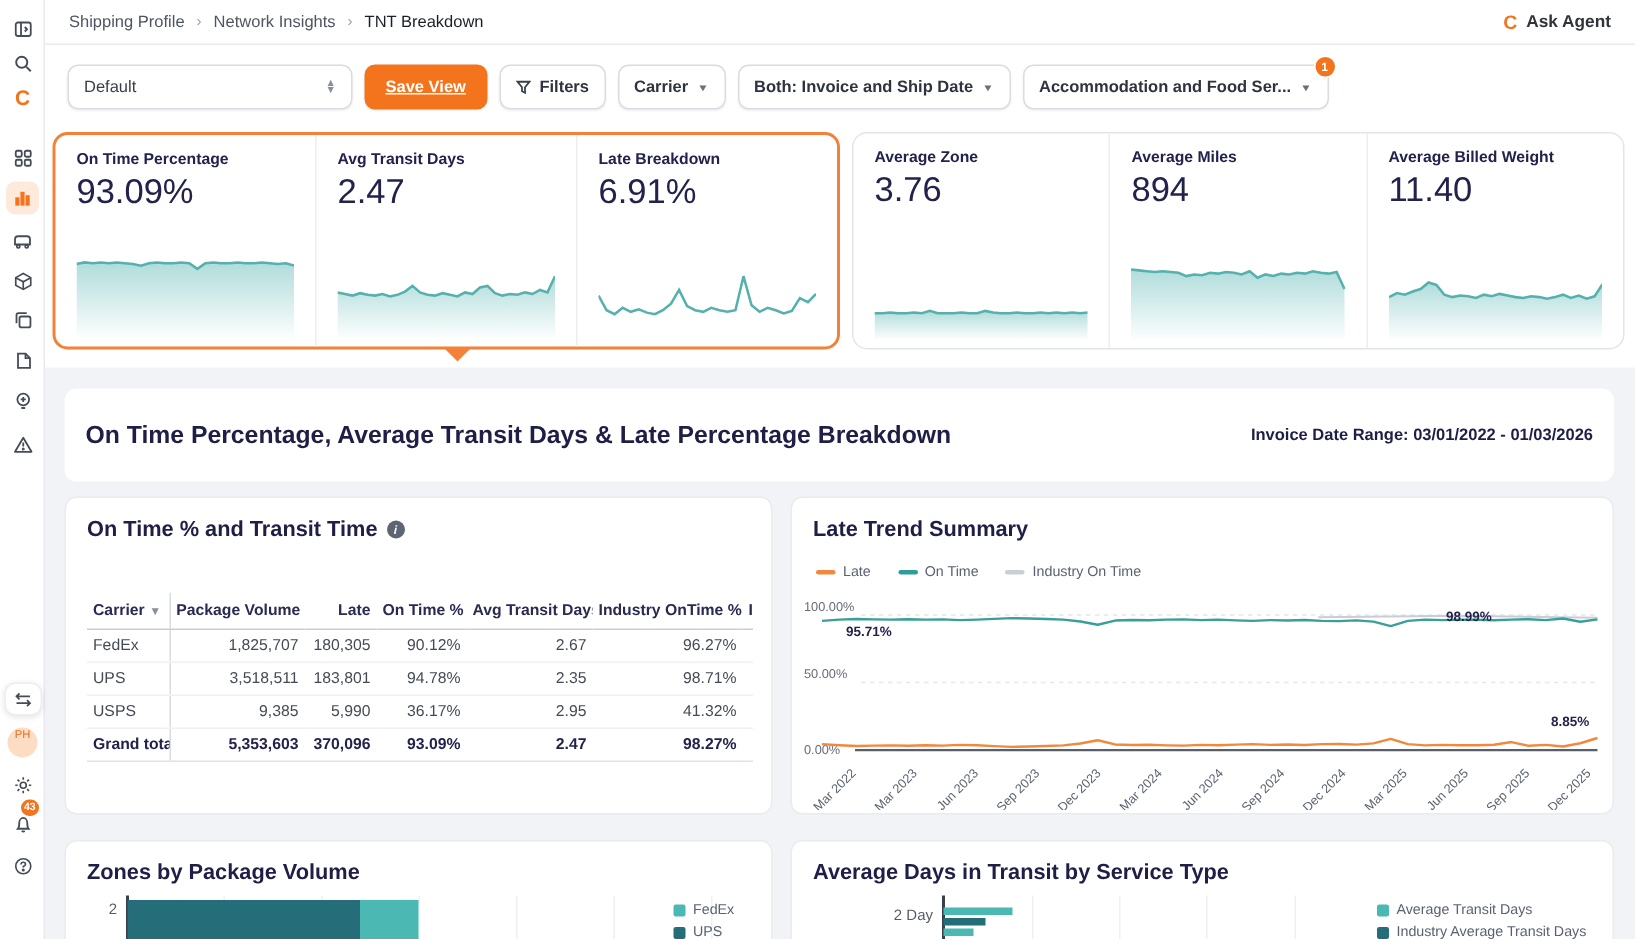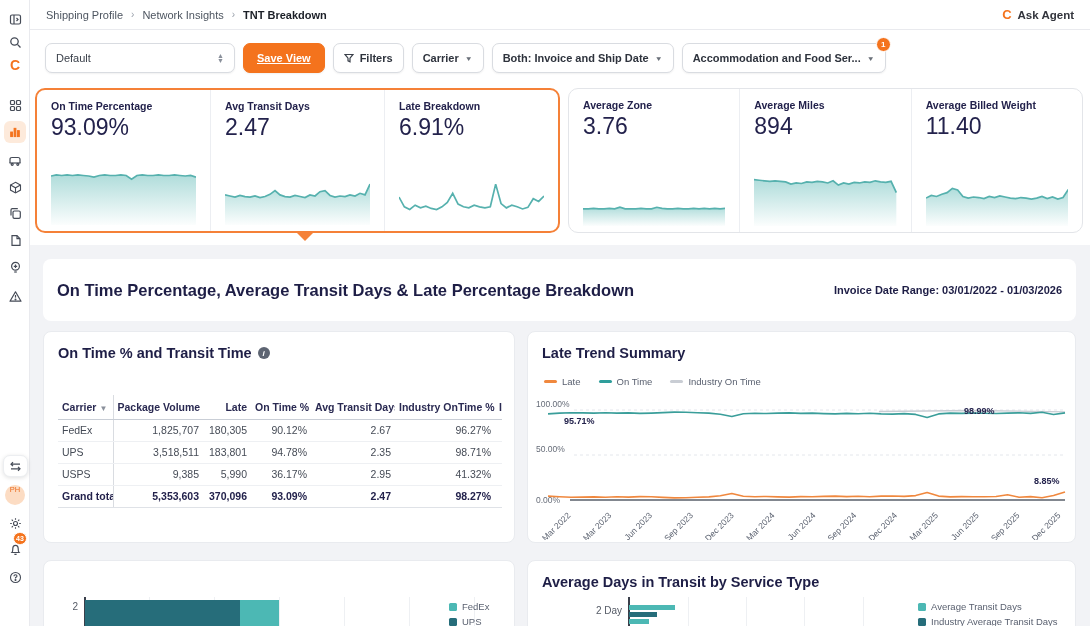--- a/index.html
+++ b/index.html
@@ -23,21 +23,21 @@
   .bell-badge { position:absolute; left:13px; top:-6px; min-width:13px; height:13px; padding:0 2px;
     background:#f4731d; border:1px solid #fff; border-radius:8px; color:#fff; font-size:7px;
     font-weight:bold; display:flex; align-items:center; justify-content:center; }
 
   
   .top-header { position:absolute; left:30px; top:0; width:1060px; height:30px; background:#fff;
     border-bottom:1px solid #e9eaee; display:flex; align-items:center; justify-content:space-between;
     padding:0 16px; z-index:20; }
   .crumbs { display:flex; align-items:center; gap:8px; font-size:11px; color:#4d5560; }
   .crumb-sep { color:#9aa1ab; font-size:10px; }
-  .crumb-last { font-weight:bold; color:#1b1f27; }
+  .crumb-last { font-weight:normal; color:#1b1f27; }
   .ask-agent { display:flex; align-items:center; gap:6px; cursor:pointer; }
   .ask-agent .logo-c { font-size:13px; }
   .ask-agent-label { font-size:11.5px; font-weight:bold; color:#32343c; }
 
   
   .filter-bar { position:absolute; left:45px; top:43px; height:30px; display:flex; gap:8px; z-index:10; }
   .chip { height:30px; background:#fff; border:1px solid #d9dce1; border-radius:7px;
     display:flex; align-items:center; gap:6px; padding:0 10px; font-size:11px; color:#3a404a;
     box-shadow:0 1px 2px rgba(0,0,0,.06); white-space:nowrap; }
   .chip b { font-weight:bold; color:#2e333d; }
@@ -468,20 +468,23 @@
       <text x="322.8333333333333" y="126" font-size="8.5" fill="#5b6270" text-anchor="end" transform="rotate(-45 322.8333333333333 126)">Sep 2024</text>
       <text x="363.6666666666667" y="126" font-size="8.5" fill="#5b6270" text-anchor="end" transform="rotate(-45 363.6666666666667 126)">Dec 2024</text>
       <text x="404.5" y="126" font-size="8.5" fill="#5b6270" text-anchor="end" transform="rotate(-45 404.5 126)">Mar 2025</text>
       <text x="445.3333333333333" y="126" font-size="8.5" fill="#5b6270" text-anchor="end" transform="rotate(-45 445.3333333333333 126)">Jun 2025</text>
       <text x="486.1666666666667" y="126" font-size="8.5" fill="#5b6270" text-anchor="end" transform="rotate(-45 486.1666666666667 126)">Sep 2025</text>
       <text x="527" y="126" font-size="8.5" fill="#5b6270" text-anchor="end" transform="rotate(-45 527 126)">Dec 2025</text>
     </svg>
 </section>
 
 <section class="panel" style="left:43px; top:560px; width:472px; height:90px;" id="zones-panel">
+  <div class="panel-title">
+    <span>Zones by Package Volume</span>
+  </div>
 <div class="gridline-v" style="left:105px; top:36px; height:54px;"></div>
     <div class="gridline-v" style="left:170px; top:36px; height:54px;"></div>
     <div class="gridline-v" style="left:235px; top:36px; height:54px;"></div>
     <div class="gridline-v" style="left:300px; top:36px; height:54px;"></div>
     <div class="gridline-v" style="left:365px; top:36px; height:54px;"></div>
     <div class="gridline-v" style="left:430px; top:36px; height:54px;"></div>
     <div class="axis-label" style="left:20px; top:40px; width:14px; text-align:right;">2</div>
     <div class="axis-line-v" style="left:40px; top:36px; height:54px;"></div>
     <div class="bar-seg" style="left:41px; top:39px; width:155px; height:51px; background:#266d7a;"></div>
     <div class="bar-seg" style="left:196px; top:39px; width:39px; height:51px; background:#4cb8b4;"></div>

